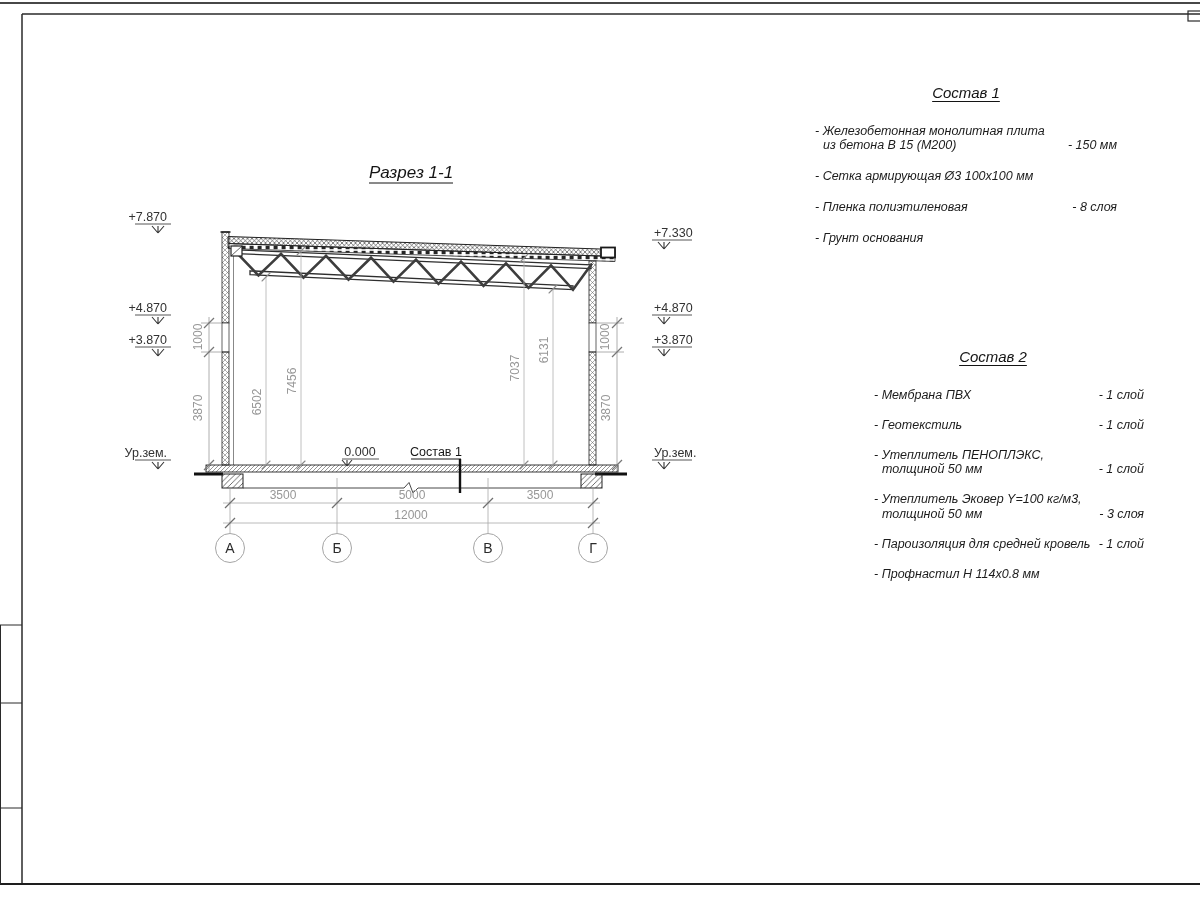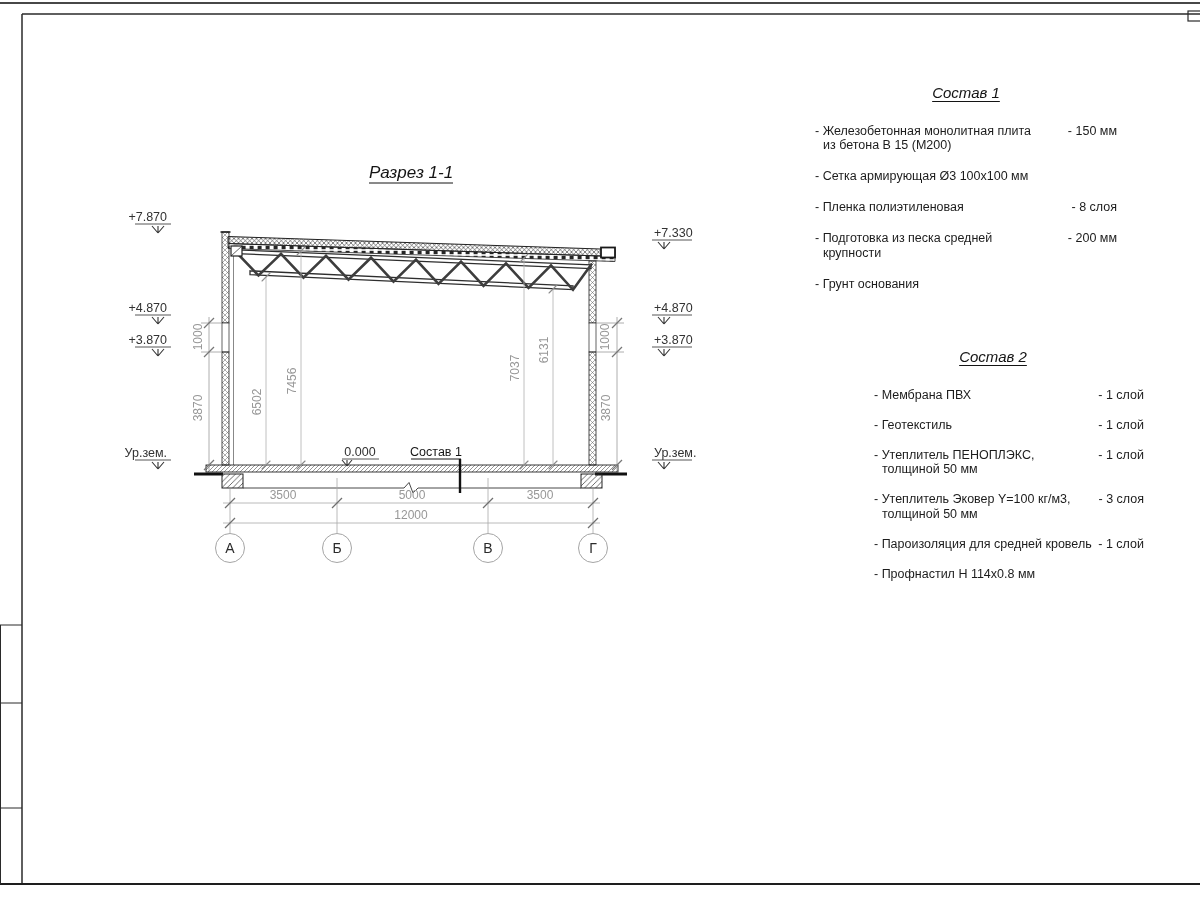--- a/index.html
+++ b/index.html
@@ -7,21 +7,21 @@
     width:1200px;height:900px;position:relative;overflow:hidden;
     background:#ffffff;font-family:"Liberation Sans",sans-serif;
   }
   #sheet-svg{position:absolute;left:0;top:0;}
   
   .comp{position:absolute;width:302px;color:#1c1c1c;font-size:12.5px;line-height:1.13;}
   .comp-title{
     text-align:center;font-style:italic;font-size:15px;color:#141414;
     text-decoration:underline;text-underline-offset:3px;margin:0 0 22px 0;font-weight:400;
   }
-  .comp-row{display:flex;align-items:flex-start;margin-bottom:17px;}
+  .comp-row{display:flex;align-items:flex-end;margin-bottom:17px;font-style:italic;}
   .comp2 .comp-row{margin-bottom:16px;margin-left:32px;}
   .comp-name{flex:1;white-space:pre-line;padding-left:8px;text-indent:-8px;}
   .comp-value{white-space:nowrap;margin-left:6px;}
   
   text{font-family:"Liberation Sans",sans-serif;}
   .t-elev{font-size:12.5px;fill:#323232;}
   .t-dim{font-size:12px;fill:#979797;}
   .t-axis{font-size:14px;fill:#2b2b2b;}
   .t-title{font-size:17px;font-style:italic;fill:#141414;}
   .t-label{font-size:12.5px;fill:#161616;}
@@ -261,25 +261,20 @@
   </div>
   <div class="comp-row">
     <div class="comp-name">- Сетка армирующая Ø3 100х100 мм</div>
     <div class="comp-value"></div>
   </div>
   <div class="comp-row">
     <div class="comp-name">- Пленка полиэтиленовая</div>
     <div class="comp-value">-  8 слоя</div>
   </div>
   <div class="comp-row">
-    <div class="comp-name">- Подготовка из песка средней
-крупности</div>
-    <div class="comp-value">- 200 мм</div>
-  </div>
-  <div class="comp-row">
     <div class="comp-name">- Грунт основания</div>
     <div class="comp-value"></div>
   </div>
 </div>
 
 <div class="comp comp2" style="left:842px;top:349px;">
   <div class="comp-title">Состав 2</div>
   <div class="comp-row">
     <div class="comp-name">- Мембрана ПВХ</div>
     <div class="comp-value">- 1 слой</div>

